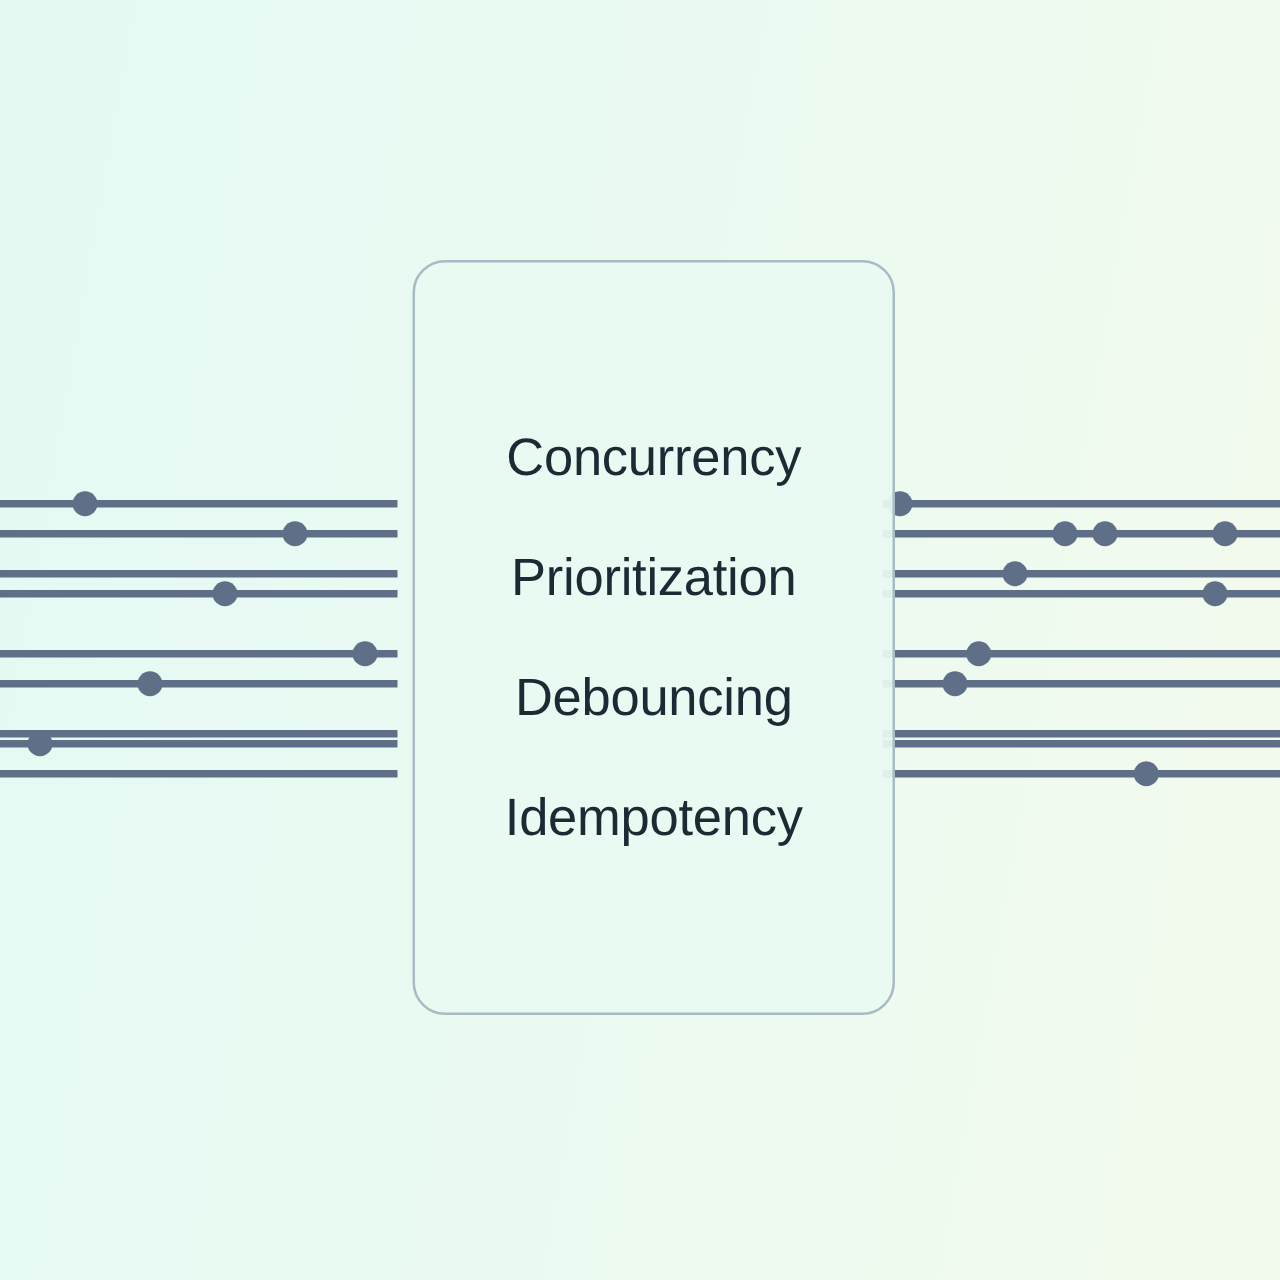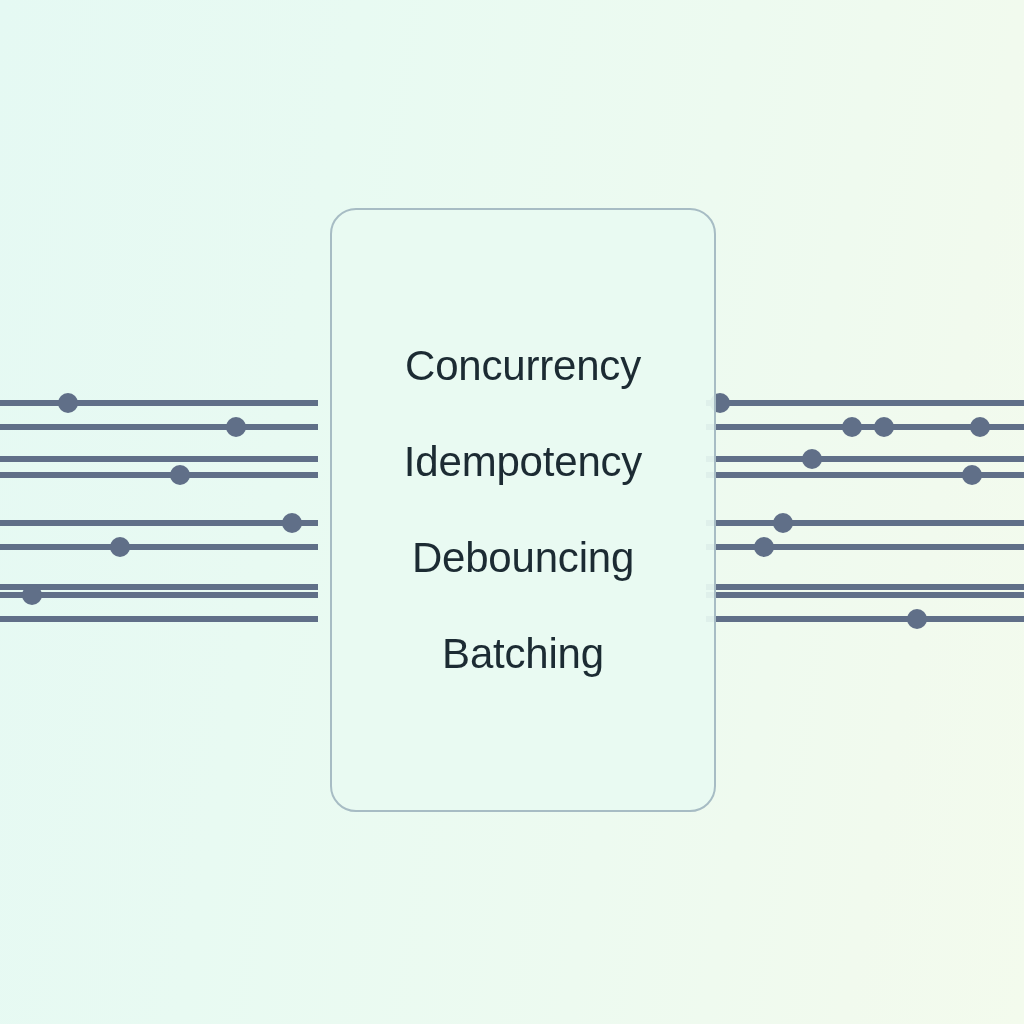--- a/index.html
+++ b/index.html
@@ -155,23 +155,23 @@
           <div class="dot" style="left: 211px;"></div>
         </div>
       </div>
     </div>
 
   <div id="concept-card">
     <div class="concept-item">
       <span>Concurrency</span>
     </div>
     <div class="concept-item">
-      <span>Idempotency</span>
+      <span>Prioritization</span>
     </div>
     <div class="concept-item">
       <span>Debouncing</span>
     </div>
     <div class="concept-item">
-      <span>Batching</span>
+      <span>Idempotency</span>
     </div>
   </div>
 
 </div>
 
 </body></html>

